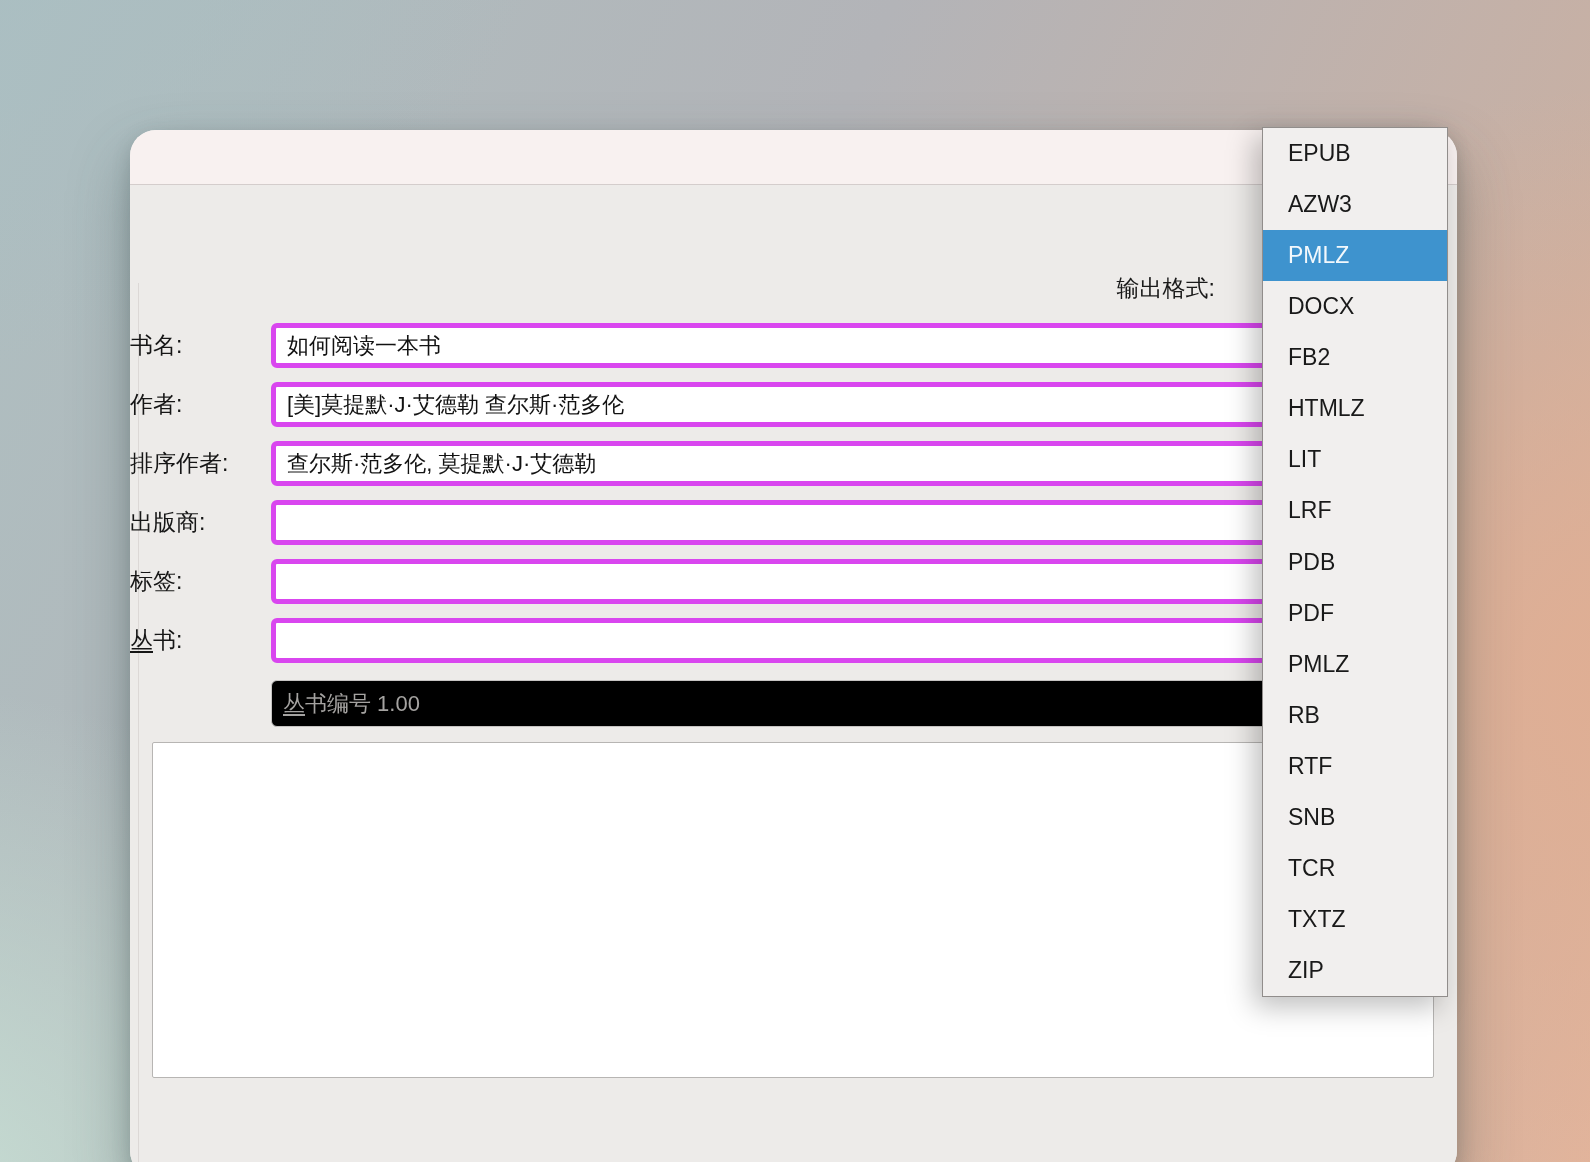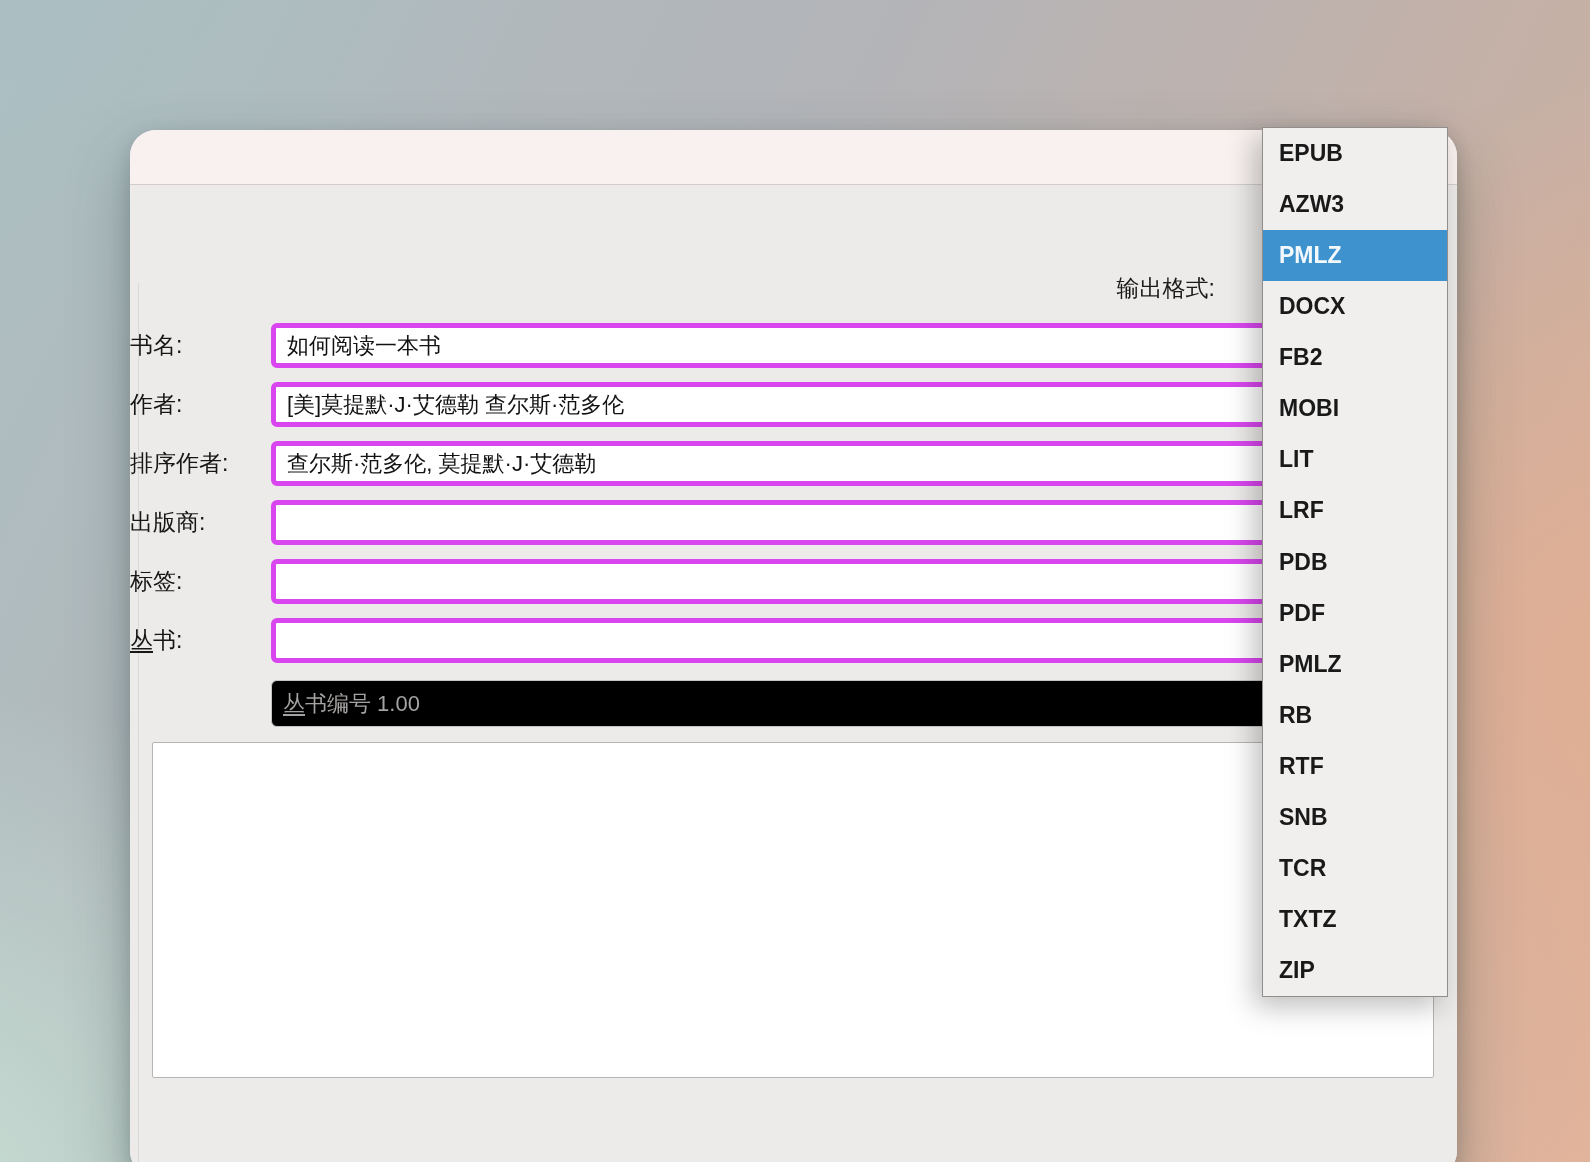--- a/index.html
+++ b/index.html
@@ -72,22 +72,22 @@
   .dropdown{
     position:absolute; left:1262px; top:127px; width:186px; height:870px;
     background:var(--dropdown-bg);
     border:1px solid #918D8B;
     box-shadow:-8px 10px 26px rgba(0,0,0,.25);
     display:flex; flex-direction:column;
     z-index:10;
   }
   .dropdown .opt{
     flex:1; display:flex; align-items:center;
-    padding-left:16px; font-size:23px; color:#191919;
-    cursor:default; user-select:none;font-weight:bold;
+    padding-left:25px; font-size:23px; color:#191919;
+    cursor:default; user-select:none;
   }
   .dropdown .opt.selected{
     background:var(--sel-blue); color:#F2F8FC;
   }
 </style>
 </head>
 <body>
 
 <div class="window">
   <div class="titlebar"></div>
@@ -127,21 +127,21 @@
     <div class="comments"></div>
   </div>
 </div>
 
 <div class="dropdown" id="format-dropdown">
     <div class="opt">EPUB</div>
     <div class="opt">AZW3</div>
     <div class="opt selected">PMLZ</div>
     <div class="opt">DOCX</div>
     <div class="opt">FB2</div>
-    <div class="opt">MOBI</div>
+    <div class="opt">HTMLZ</div>
     <div class="opt">LIT</div>
     <div class="opt">LRF</div>
     <div class="opt">PDB</div>
     <div class="opt">PDF</div>
     <div class="opt">PMLZ</div>
     <div class="opt">RB</div>
     <div class="opt">RTF</div>
     <div class="opt">SNB</div>
     <div class="opt">TCR</div>
     <div class="opt">TXTZ</div>

